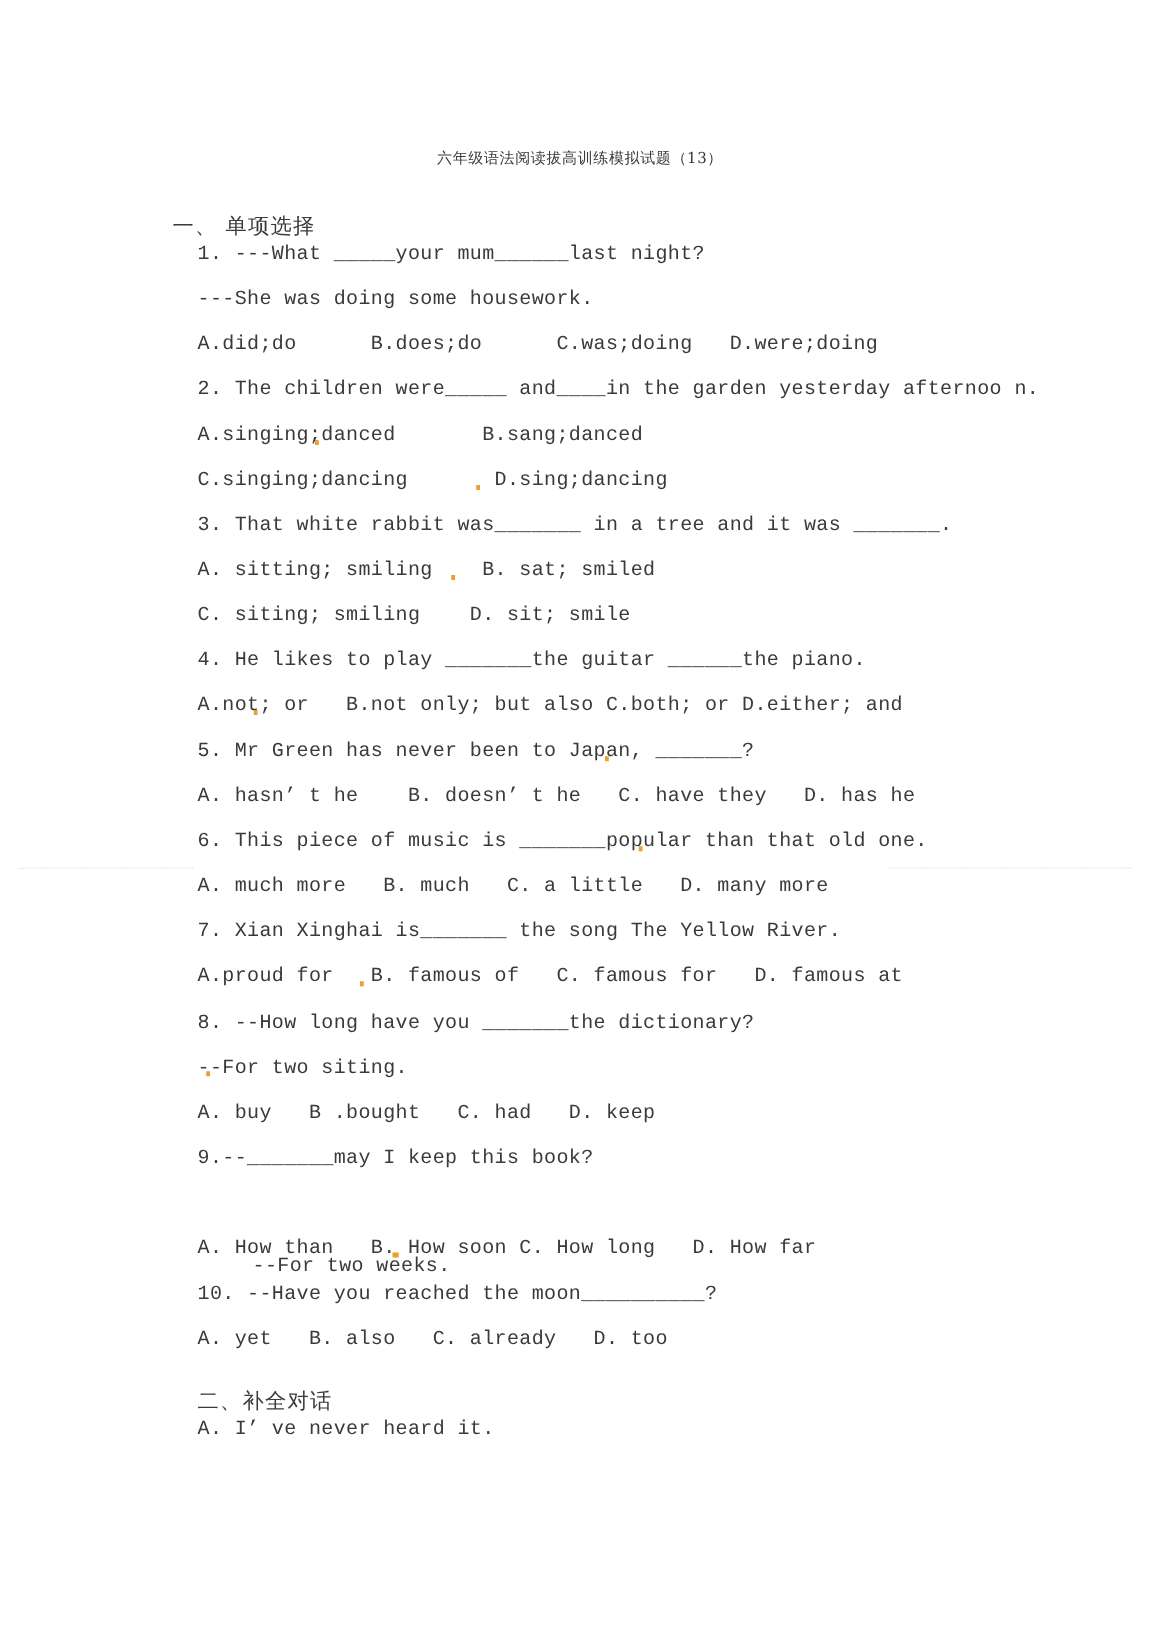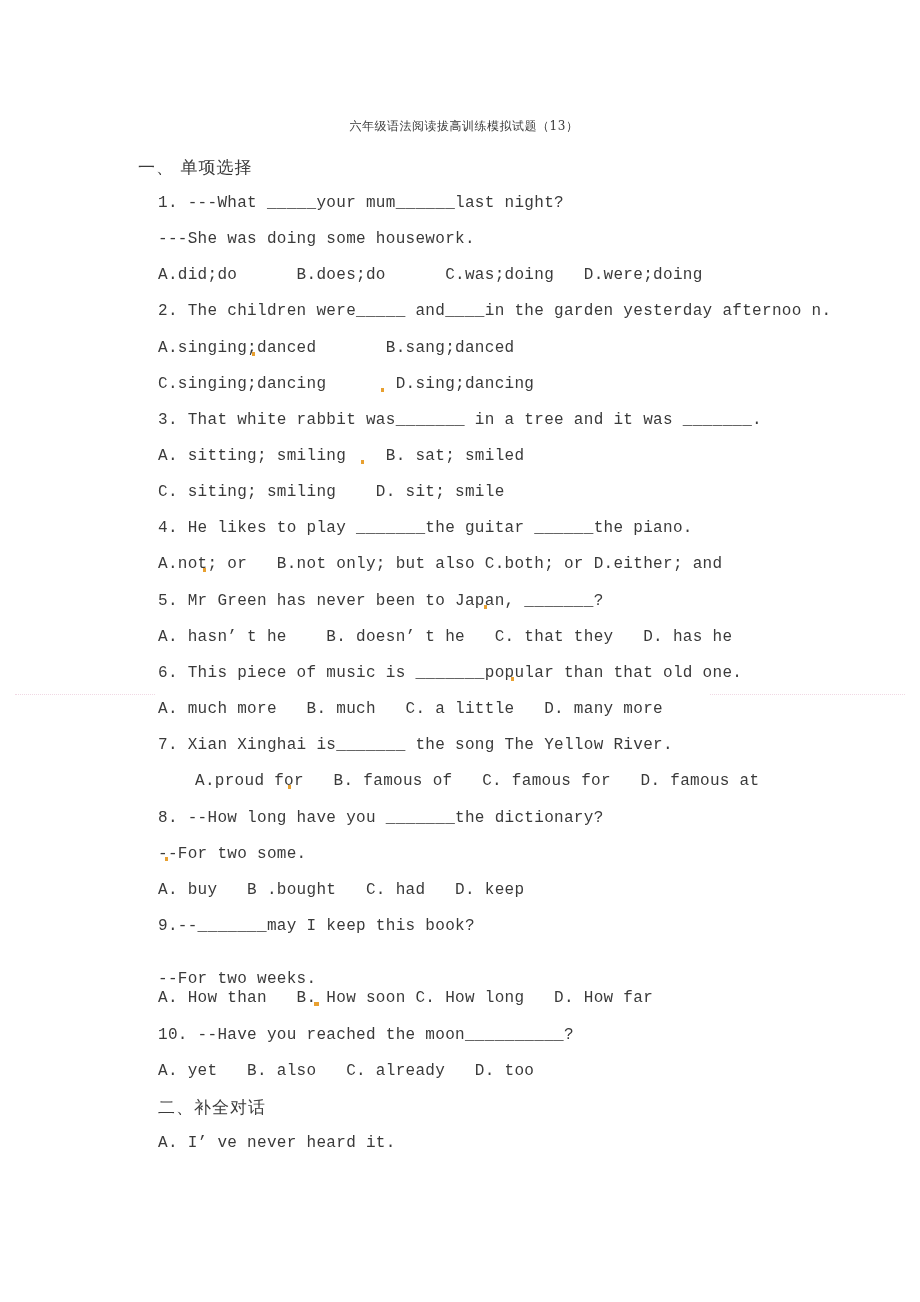--- a/index.html
+++ b/index.html
@@ -30,20 +30,21 @@
       font-size: 12px;
       letter-spacing: 0.5px;
       padding-left: 8px;
       box-sizing: border-box;
     }
     .section-heading {
       position: absolute;
       left: 138px;
       font-size: 17px;
       letter-spacing: 1px;
+      margin-top: 13px;
     }
     .line {
       position: absolute;
       left: 158px;
       font-family: "Liberation Mono", "DejaVu Sans Mono", monospace;
       font-size: 16px;
       white-space: pre;
       line-height: 20px;
       letter-spacing: 0.3px;
       color: #3a3a3a;
@@ -81,38 +82,38 @@
   <div class="line" style="top:374px;">C.singing;dancing       D.sing;dancing</div>
 
   <div class="line" style="top:410px;">3. That white rabbit was_______ in a tree and it was _______.</div>
   <div class="line" style="top:446px;">A. sitting; smiling    B. sat; smiled</div>
   <div class="line" style="top:482px;">C. siting; smiling    D. sit; smile</div>
 
   <div class="line" style="top:518px;">4. He likes to play _______the guitar ______the piano.</div>
   <div class="line" style="top:554px;">A.not; or   B.not only; but also C.both; or D.either; and</div>
 
   <div class="line" style="top:591px;">5. Mr Green has never been to Japan, _______?</div>
-  <div class="line" style="top:627px;">A. hasn’ t he    B. doesn’ t he   C. that they   D. has he</div>
+  <div class="line" style="top:627px;">A. hasn’ t he    B. doesn’ t he   C. have they   D. has he</div>
 
   <div class="line" style="top:663px;">6. This piece of music is _______popular than that old one.</div>
 
   <div class="dotted-rule" style="left:15px; width:140px;"></div>
   <div class="dotted-rule" style="left:710px; width:195px;"></div>
 
   <div class="line" style="top:699px;text-align:right;">A. much more   B. much   C. a little   D. many more</div>
 
   <div class="line" style="top:735px;">7. Xian Xinghai is_______ the song The Yellow River.</div>
-  <div class="line" style="top:771px;margin-left:37px;">A.proud for   B. famous of   C. famous for   D. famous at</div>
+  <div class="line" style="top:771px;">A.proud for   B. famous of   C. famous for   D. famous at</div>
 
   <div class="line" style="top:808px;text-align:center;">8. --How long have you _______the dictionary?</div>
-  <div class="line" style="top:844px;">--For two some.</div>
+  <div class="line" style="top:844px;">--For two siting.</div>
   <div class="line" style="top:880px;">A. buy   B .bought   C. had   D. keep</div>
 
   <div class="line" style="top:916px;">9.--_______may I keep this book?</div>
-  <div class="line" style="top:969px;">--For two weeks.</div>
+  <div class="line" style="top:1003px;margin-left:44px;">--For two weeks.</div>
   <div class="line" style="top:988px;">A. How than   B. How soon C. How long   D. How far</div>
 
   <div class="line" style="top:1025px;">10. --Have you reached the moon__________?</div>
   <div class="line" style="top:1061px;">A. yet   B. also   C. already   D. too</div>
 
   <div class="section-heading" style="top:1096px; left:158px;">二、补全对话</div>
 
   <div class="line" style="top:1133px;">A. I’ ve never heard it.</div>
 
   <span class="mark" style="position:absolute; left:251px; top:352px;"></span>

